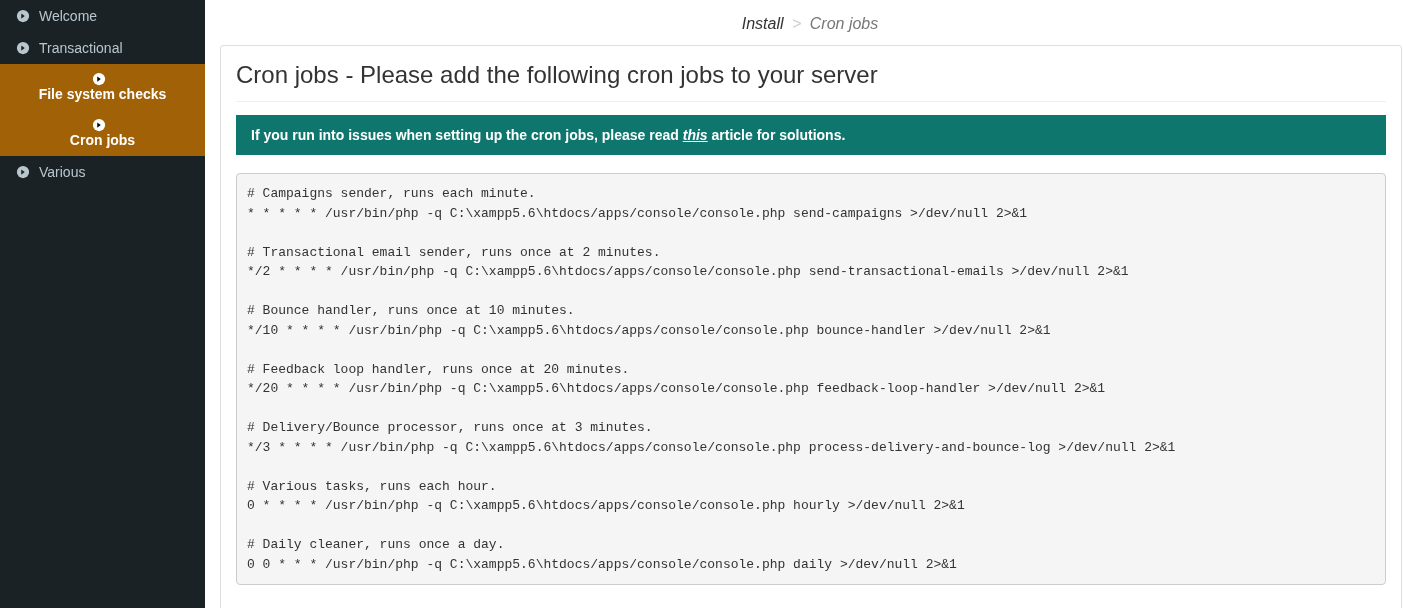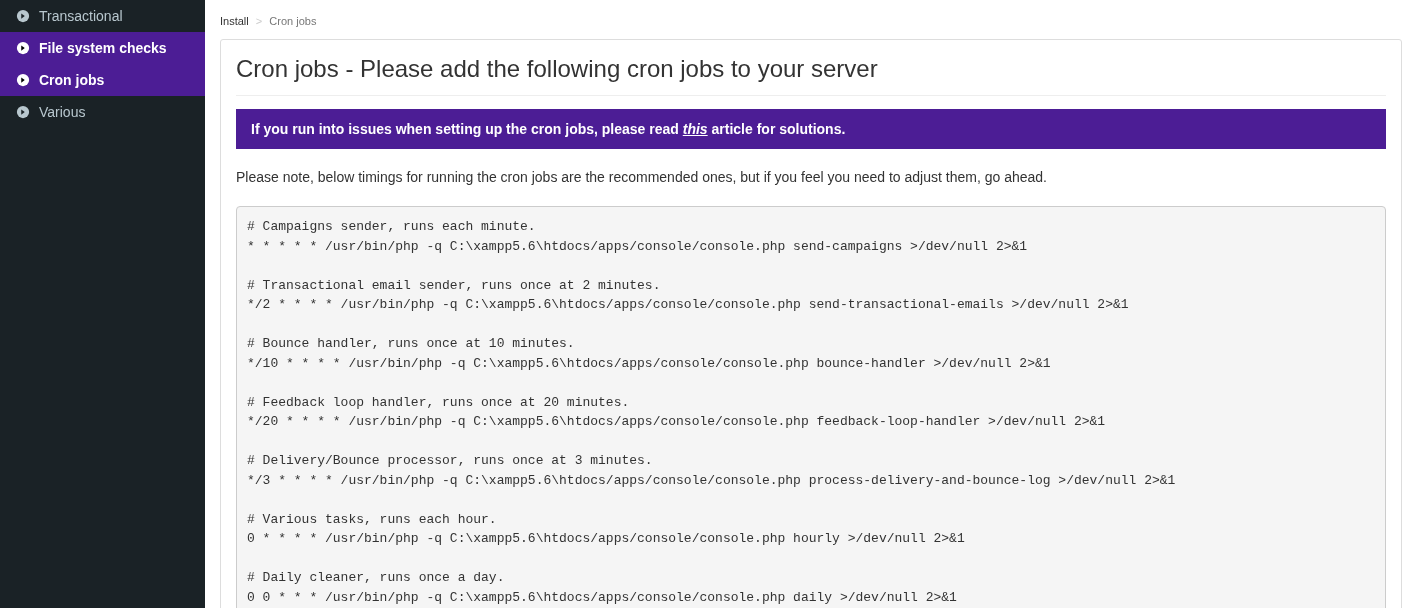--- a/index.html
+++ b/index.html
@@ -24,47 +24,49 @@
     }
     .sidebar-item {
       display: flex;
       align-items: center;
       padding: 8px 15px;
       color: #b8c7ce;
       cursor: pointer;
       font-size: 14px;
     }
     .sidebar-item.active {
-      background: #4c1d95;
+      background: #a16207;
       color: #fff;
       font-weight: bold;
+      flex-direction: column;
     }
     .sidebar-item .icon {
       width: 16px;
       margin-right: 8px;
       display: inline-flex;
       align-items: center;
       justify-content: center;
     }
     .sidebar-item .icon svg {
       width: 14px;
       height: 14px;
     }
     .main {
       flex: 1;
       padding: 15px 15px 0 15px;
       background: #fff;
       min-width: 0;
     }
     .breadcrumb {
-      text-align: left;
-      font-size: 11px;
+      text-align: center;
+      font-size: 16px;
       color: #444;
       margin-bottom: 12px;
       padding-right: 2px;
+      font-style: italic;
     }
     .breadcrumb .sep {
       color: #ccc;
       margin: 0 4px;
     }
     .breadcrumb .bc-item {
       color: #333;
     }
     .breadcrumb .bc-item.current {
       color: #777;
@@ -77,21 +79,21 @@
     }
     .page-title {
       font-size: 24px;
       font-weight: 400;
       color: #333;
       padding-bottom: 12px;
       border-bottom: 1px solid #eee;
       margin-bottom: 13px;
     }
     .alert-info {
-      background: #4c1d95;
+      background: #0f766e;
       color: #fff;
       padding: 12px 15px;
       font-weight: bold;
       margin-bottom: 18px;
       border-radius: 0;
     }
     .alert-info a {
       color: #fff;
       text-decoration: underline;
       font-style: italic;
@@ -120,20 +122,29 @@
 
 <div class="layout">
   <div class="sidebar">
     <div class="sidebar-item">
       <span class="icon">
         <svg viewBox="0 0 16 16" fill="currentColor">
             <circle cx="8" cy="8" r="7" fill="currentColor"></circle>
             <path d="M6 5l4 3-4 3z" fill="#1a2226"></path>
           </svg>
       </span>
+      <span>Welcome</span>
+    </div>
+    <div class="sidebar-item">
+      <span class="icon">
+        <svg viewBox="0 0 16 16" fill="currentColor">
+            <circle cx="8" cy="8" r="7" fill="currentColor"></circle>
+            <path d="M6 5l4 3-4 3z" fill="#1a2226"></path>
+          </svg>
+      </span>
       <span>Transactional</span>
     </div>
     <div class="sidebar-item active">
       <span class="icon">
         <svg viewBox="0 0 16 16" fill="currentColor">
             <circle cx="8" cy="8" r="7" fill="currentColor"></circle>
             <path d="M6 5l4 3-4 3z" fill="#000"></path>
           </svg>
       </span>
       <span>File system checks</span>
@@ -165,21 +176,20 @@
       <span class="bc-item current">Cron jobs</span>
     </div>
 
     <div class="panel">
       <h1 class="page-title">Cron jobs - Please add the following cron jobs to your server</h1>
 
       <div class="alert-info">
         <span>If you run into issues when setting up the cron jobs, please read </span><a href="#">this</a><span> article for solutions.</span>
       </div>
 
-      <p class="note">Please note, below timings for running the cron jobs are the recommended ones, but if you feel you need to adjust them, go ahead.</p>
 
       <pre class="code-block"># Campaigns sender, runs each minute.
 * * * * * /usr/bin/php -q C:\xampp5.6\htdocs/apps/console/console.php send-campaigns &gt;/dev/null 2&gt;&amp;1
 
 # Transactional email sender, runs once at 2 minutes.
 */2 * * * * /usr/bin/php -q C:\xampp5.6\htdocs/apps/console/console.php send-transactional-emails &gt;/dev/null 2&gt;&amp;1
 
 # Bounce handler, runs once at 10 minutes.
 */10 * * * * /usr/bin/php -q C:\xampp5.6\htdocs/apps/console/console.php bounce-handler &gt;/dev/null 2&gt;&amp;1
 

